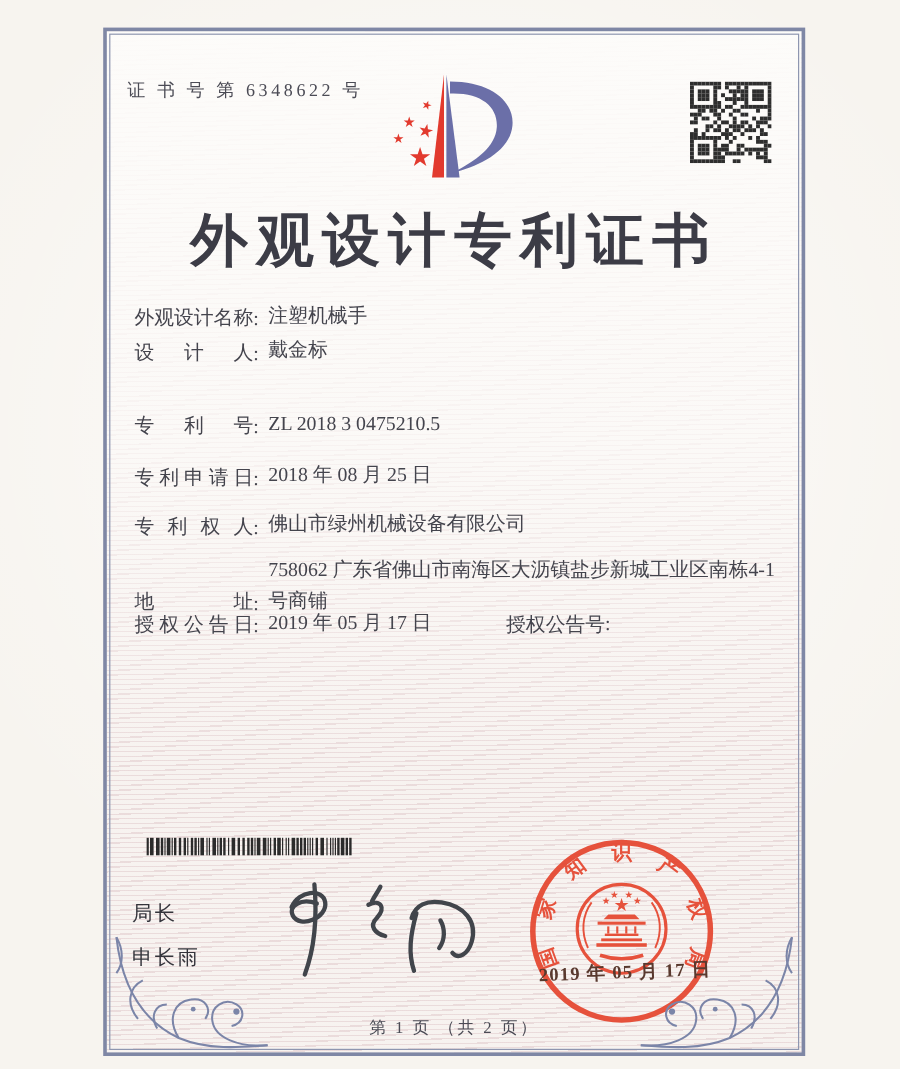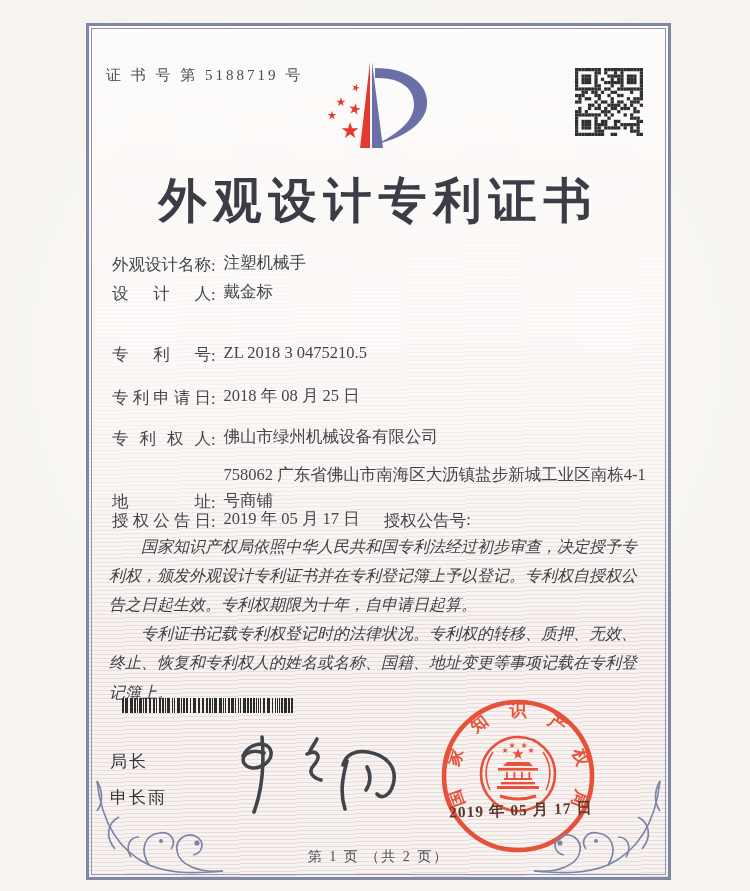--- a/index.html
+++ b/index.html
@@ -13,21 +13,21 @@
       #f6f1ee;}
   .frame::before{content:"";position:absolute;inset:2px;border:1px solid #8e96b0;pointer-events:none;}
   .abs{position:absolute;}
   .certno{left:17px;top:40px;font-size:15px;color:#4b4b55;letter-spacing:3px;}
   .title{left:0;right:0;top:143px;text-align:center;font-size:48px;font-weight:700;color:#3c3c46;letter-spacing:7px;}
   .frow{position:absolute;left:23px;font-size:16.5px;color:#44444d;display:flex;align-items:flex-end;}
   .lbl{display:inline-block;width:99px;text-align:justify;text-align-last:justify;flex:none;}
   .sep{flex:none;margin-right:8px;}
   .val{max-width:432px;line-height:1.55;}
   .r1{top:224px}.r2{top:253px}.r3{top:314px}.r4{top:357px}.r5{top:398px}.r6{top:436px}.r7{top:480px}
-  .pair2{display:flex;margin-left:24px;}
+  .pair2{display:flex;margin-left:62px;}
   .paras{left:20px;top:506px;width:542px;font-size:16px;font-style:italic;color:#3e3e46;line-height:1.82;}
   .paras p{margin:0;text-indent:2em;}
   .officer{left:21px;font-size:17px;color:#34343b;letter-spacing:2px;}
   .o1{top:724px}.o2{top:760px}
   .sig{left:130px;top:706px;}
   .sealbox{left:347px;top:668px;width:164px;height:164px;opacity:.93;}
   .sealdate{left:360px;top:774px;width:150px;font-size:15.5px;font-weight:700;color:#59392e;letter-spacing:1px;transform:rotate(-2deg);}
   .footer{left:0;right:0;top:822px;text-align:center;font-size:14px;color:#4b4b55;letter-spacing:2px;}
   .qr{left:486px;top:42px;}
   .logo{left:190px;top:30px;}
@@ -35,21 +35,21 @@
   .fl{bottom:2px;}
   .fl-l{left:2px;}
   .fl-r{right:2px;transform:scaleX(-1);}
 </style>
 </head>
 <body>
 
 <div class="page">
   <div class="frame">
 
-    <div class="abs certno">证 书 号 第 5188719 号</div>
+    <div class="abs certno">证 书 号 第 6348622 号</div>
 
     <svg class="abs logo" width="190" height="104" viewBox="0 0 190 104">
       <polygon points="91,6 81,92 91,92" fill="#e23a2e"></polygon>
       <polygon points="93,6 93,92 104,92" fill="#6b6fa8"></polygon>
       <path d="M96 12 C132 12 150 30 148 49 C146 70 120 83 98 88 C118 78 134 66 135 50 C136 33 122 21 96 22 Z" fill="#6b6fa8"></path>
       <text x="77" y="35" font-size="10" fill="#e23a2e" text-anchor="middle" transform="rotate(18 77 31)">★</text>
       <text x="62" y="50" font-size="12" fill="#e23a2e" text-anchor="middle">★</text>
       <text x="76" y="58" font-size="15" fill="#e23a2e" text-anchor="middle" transform="rotate(12 76 53)">★</text>
       <text x="53" y="63" font-size="11" fill="#e23a2e" text-anchor="middle">★</text>
       <text x="71" y="82" font-size="22" fill="#e23a2e" text-anchor="middle">★</text>
@@ -332,24 +332,20 @@
     <div class="frow r7">
       <span class="lbl">授权公告日</span>
       <span class="sep">: </span>
       <span class="val">2019 年 05 月 17 日</span>
       <span class="pair2">
         <span>授权公告号</span>
         <span class="sep">: </span>
       </span>
     </div>
 
-    <div class="abs paras">
-      <p>国家知识产权局依照中华人民共和国专利法经过初步审查，决定授予专利权，颁发外观设计专利证书并在专利登记簿上予以登记。专利权自授权公告之日起生效。专利权期限为十年，自申请日起算。</p>
-      <p>专利证书记载专利权登记时的法律状况。专利权的转移、质押、无效、终止、恢复和专利权人的姓名或名称、国籍、地址变更等事项记载在专利登记簿上。</p>
-    </div>
 
     <svg id="barcode" class="abs bars" width="174" height="15" viewBox="0 0 174 15">
         <rect x="0" y="0" width="2" height="15" fill="#2b2b2b"></rect>
         <rect x="3" y="0" width="3" height="15" fill="#2b2b2b"></rect>
         <rect x="8" y="0" width="3" height="15" fill="#2b2b2b"></rect>
         <rect x="12" y="0" width="2" height="15" fill="#2b2b2b"></rect>
         <rect x="15" y="0" width="1" height="15" fill="#2b2b2b"></rect>
         <rect x="17" y="0" width="3" height="15" fill="#2b2b2b"></rect>
         <rect x="21" y="0" width="1" height="15" fill="#2b2b2b"></rect>
         <rect x="23" y="0" width="2" height="15" fill="#2b2b2b"></rect>

